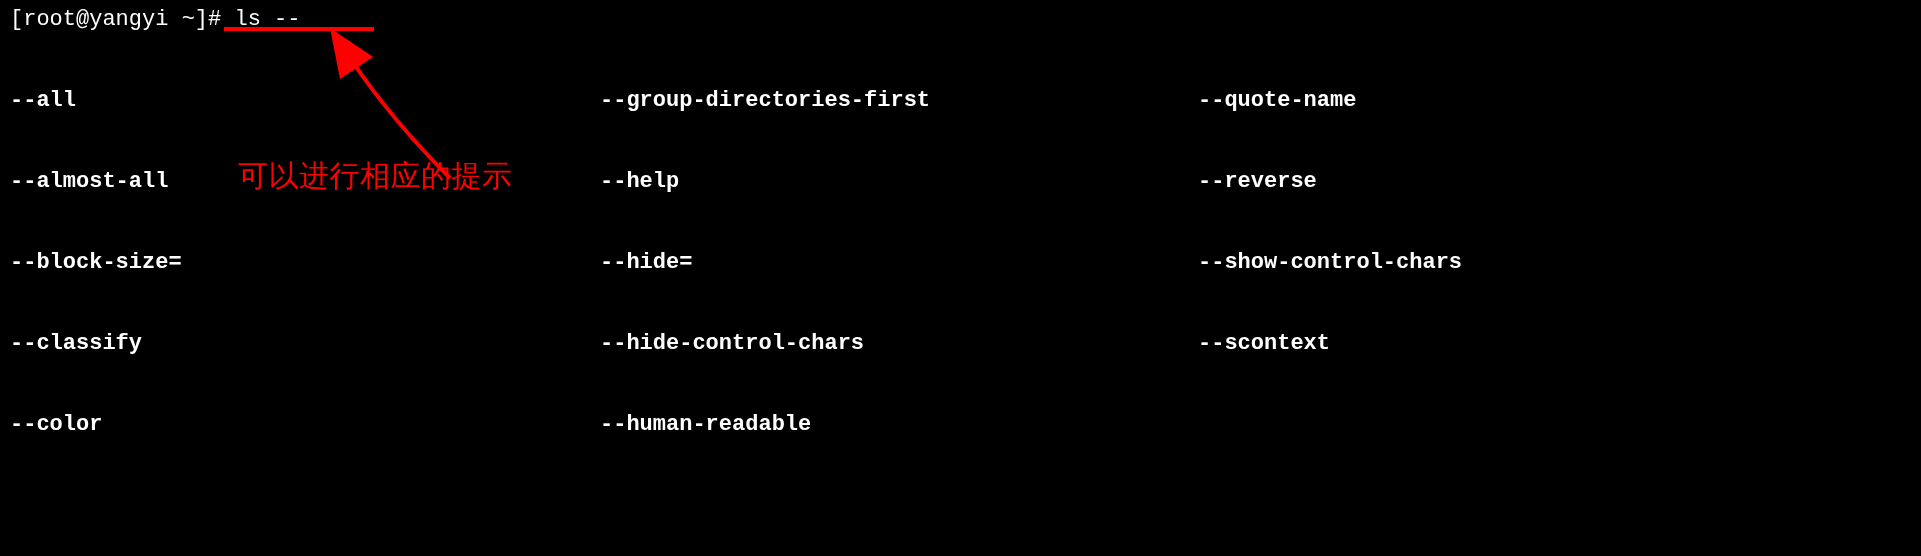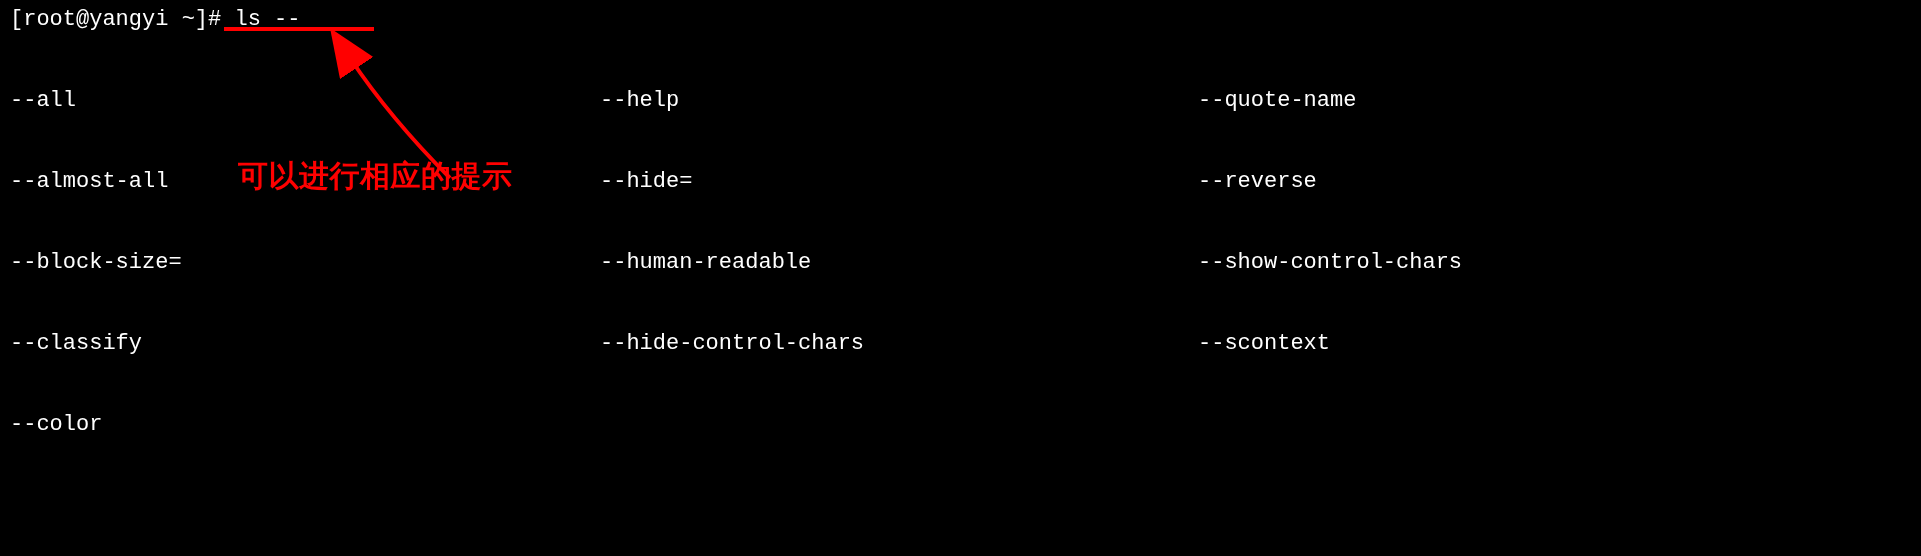--- a/index.html
+++ b/index.html
@@ -34,21 +34,21 @@
     left:224px;
     width:150px;
   }
   .annotation-text{
     position:absolute;
     color:#ff0000;
     font-family:"Microsoft YaHei","SimHei",sans-serif;
     font-size:30px;
     top:162px;
     left:238px;
-    font-weight:700;
+    font-weight:400;
     letter-spacing:0.5px;
   }
   .arrow{
     position:absolute;
     top:28px;
     left:230px;
     width:260px;
     height:160px;
     pointer-events:none;
   }
@@ -57,21 +57,21 @@
     flex-direction:row;
     align-items:flex-start;
     margin-top:0;
   }
   .col{
     white-space:pre;
   }
   .col1{width:590px;}
   .col2{width:598px;}
   .col3{flex:1;}
-  .opt{display:block;}
+  .opt{display:block;font-weight:bold;}
 </style>
 </head>
 <body>
 
 <div class="terminal">
 
   <div class="prompt-line"><span class="prompt-user">[root@yangyi ~]# </span><span class="cmd">ls --</span></div>
 
   <div class="underline-mark"></div>
 
@@ -97,24 +97,25 @@
       
       
       
       
       
       
       
       
     </div>
     <div class="col col2">
+      <span class="opt">--group-directories-first</span>
       <span class="opt">--help</span>
       <span class="opt">--hide=</span>
+      <span class="opt">--hide-control-chars</span>
       <span class="opt">--human-readable</span>
-      <span class="opt">--hide-control-chars</span>
       
       
       
       
       
       
       
       
       
     </div>

